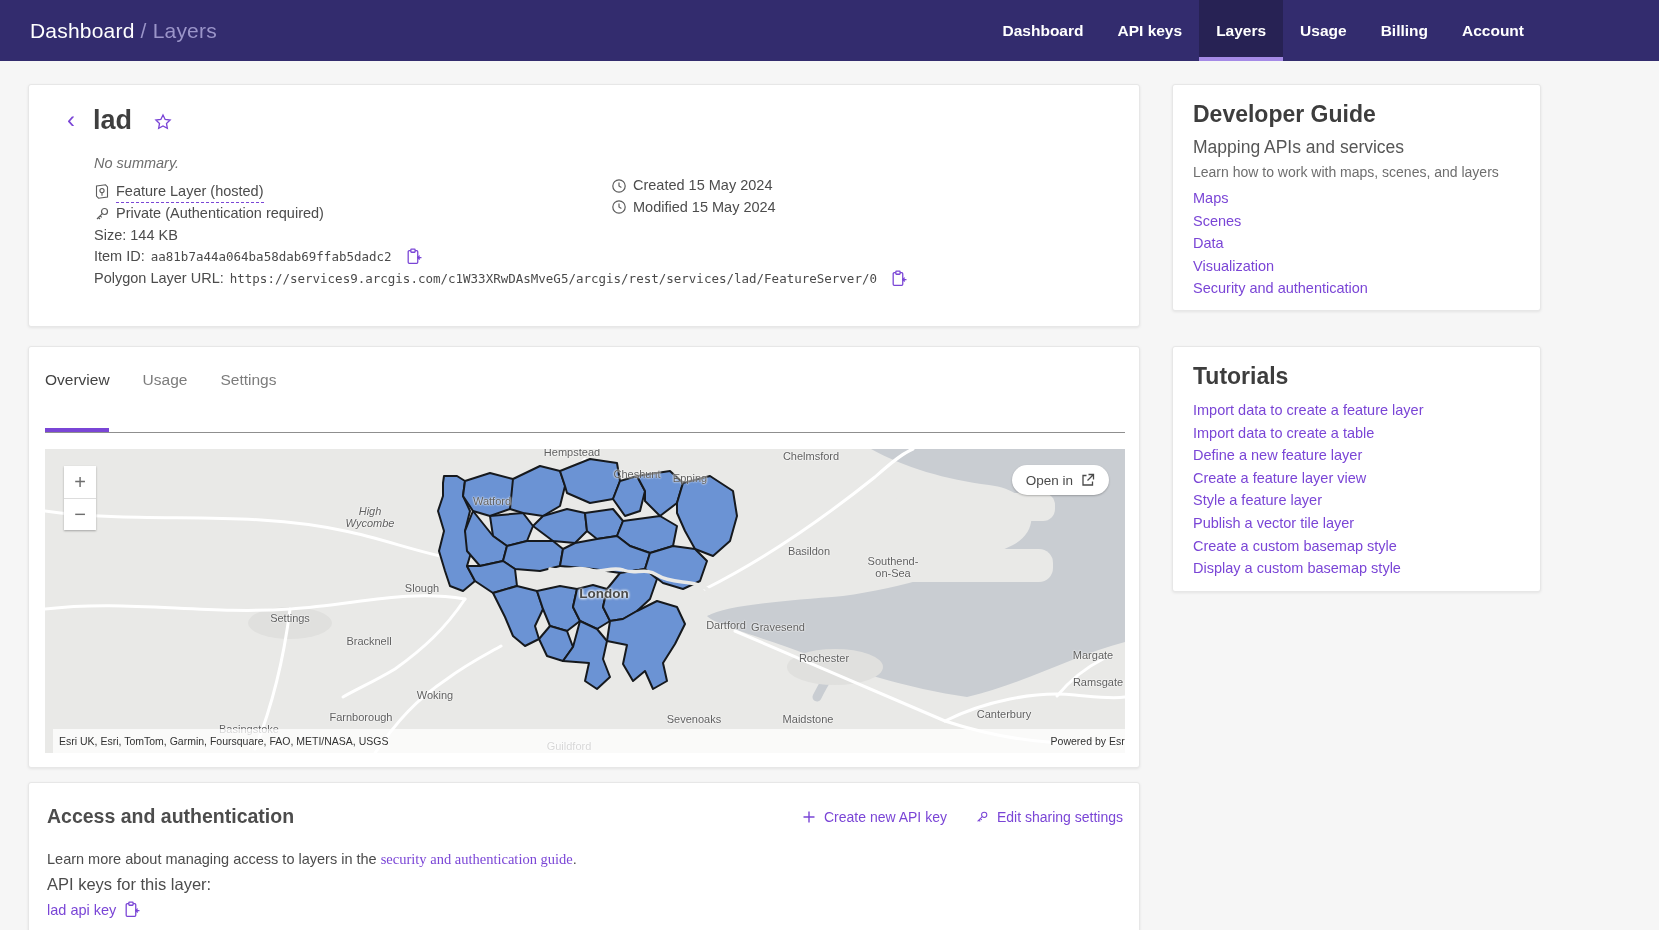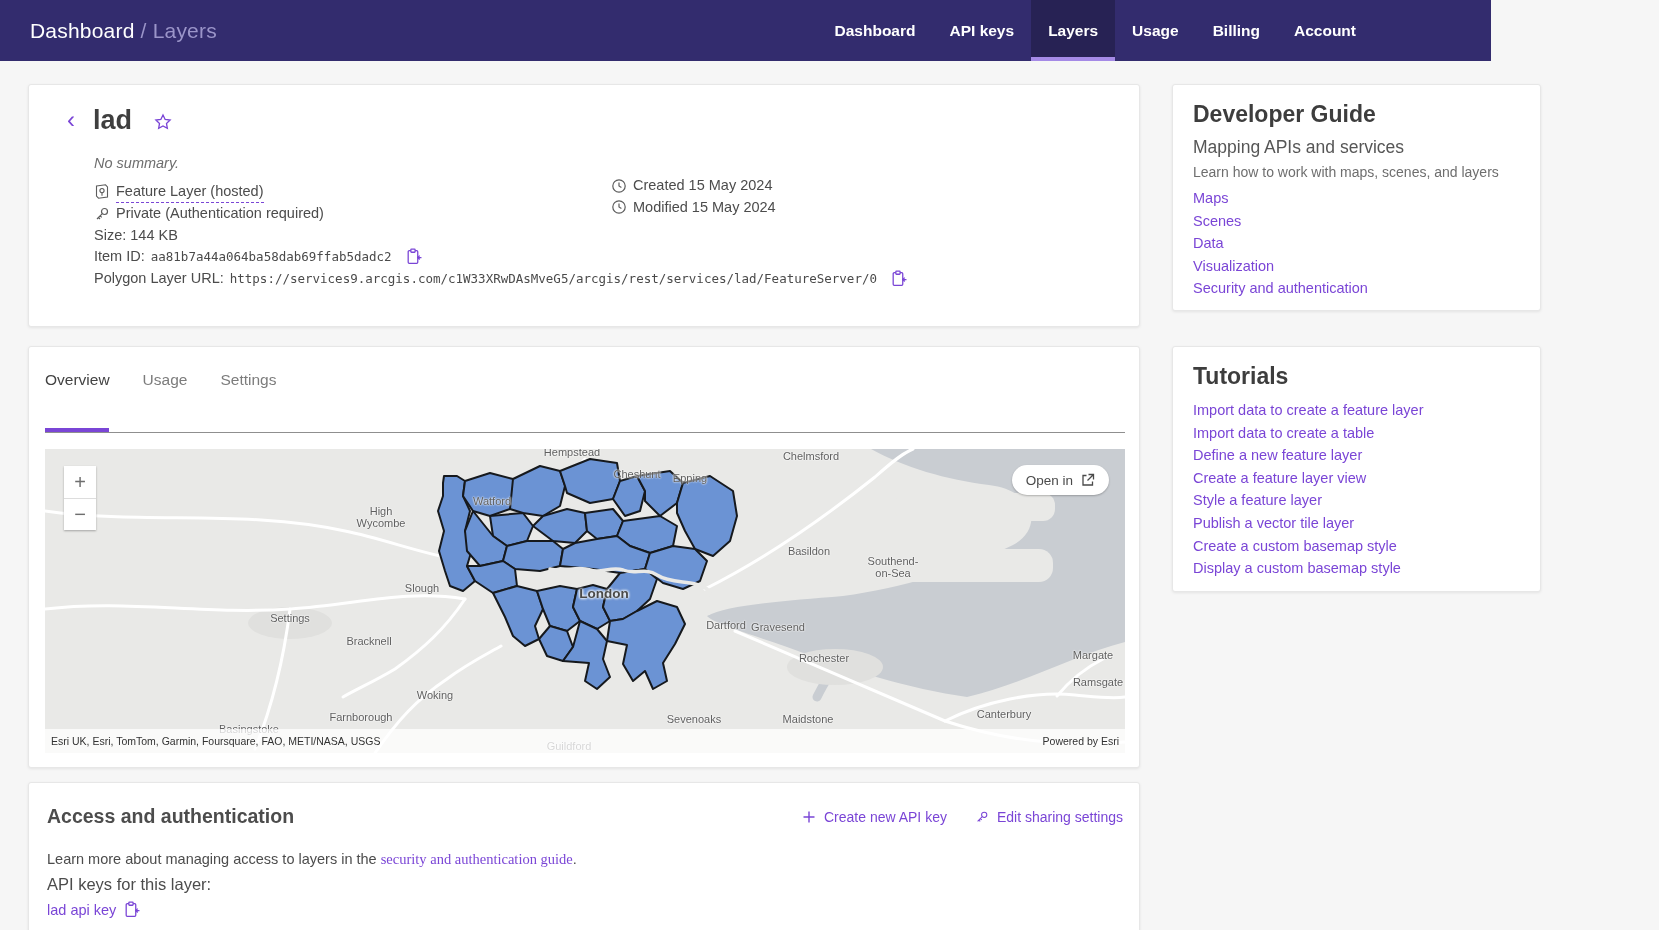--- a/index.html
+++ b/index.html
@@ -6,21 +6,21 @@
   html,body { width:1659px; height:930px; }
   body {
     font-family:"Liberation Sans", sans-serif;
     background:var(--page-bg,#f6f6f6);
     color:var(--text,#4c4c4c);
     overflow:hidden; position:relative;
   }
   .stage { position:absolute; inset:0; width:1659px; height:930px; }
 
   
-  .topbar { position:absolute; left:0; top:0; width:1491px; height:61px;
+  .topbar { position:absolute; left:0; top:0; width:1659px; height:61px;
     background:var(--header-bg,#332c6e); display:flex; align-items:center; }
   .breadcrumb { margin-left:30px; font-size:21px; letter-spacing:.2px; }
   .breadcrumb .crumb-primary { color:#ffffff; }
   .breadcrumb .crumb-sep, .breadcrumb .crumb-secondary { color:#9b95c9; font-weight:400; }
   .topnav { margin-left:auto; margin-right:118px; display:flex; height:61px; align-items:stretch; }
   .topnav .nav-item { position:relative; display:flex; align-items:center; padding:0 17px;
     color:#ffffff; font-size:15.5px; font-weight:700; cursor:pointer; }
   .topnav .nav-item.active { background:var(--header-active-bg,#272254); }
   .topnav .nav-item.active::after { content:""; position:absolute; left:0; right:0; bottom:0;
     height:4px; background:var(--header-underline,#a58ae6); }
@@ -66,21 +66,21 @@
     color:#4a4a4a; text-shadow:0 0 3px #fff,0 0 3px #fff,0 0 3px #fff; }
   .zoom-box { position:absolute; left:19px; top:17px; width:32px; background:#fff;
     box-shadow:0 1px 2px rgba(0,0,0,.3); }
   .zoom-btn { width:32px; height:32px; display:flex; align-items:center; justify-content:center;
     font-size:20px; color:#6e6e6e; cursor:pointer; font-weight:400; }
   .zoom-btn + .zoom-btn { border-top:1px solid #ddd; }
   .openin-btn { position:absolute; right:16px; top:16px; height:30px; padding:0 14px;
     background:#fff; border-radius:15px; display:flex; align-items:center; gap:8px;
     font-size:13.5px; color:#4a4a4a; cursor:pointer; box-shadow:0 1px 2px rgba(0,0,0,.25); }
   .openin-btn .ic { width:14px; height:14px; display:inline-flex; color:#4a4a4a; }
-  .attribution { position:absolute; left:0; bottom:0; width:100%; height:17px;
+  .attribution { position:absolute; left:8px; bottom:0; width:100%; height:17px;
     background:rgba(255,255,255,.75); display:flex; align-items:center; justify-content:space-between;
     padding:12px 6px; font-size:10.5px; color:#323232; }
 
   
   .access-title { position:absolute; left:18px; top:22px; font-size:19.5px; color:#4c4c4c; }
   .access-actions { position:absolute; right:16px; top:26px; display:flex; gap:28px; align-items:center; }
   .action-link { display:flex; align-items:center; gap:8px; color:var(--accent); font-size:14px; cursor:pointer; }
   .action-link .ic { width:14px; height:14px; display:inline-flex; }
   .access-learn { position:absolute; left:18px; top:68px; font-size:14.5px; color:#4c4c4c; }
   .access-learn .inline-link { color:var(--accent); cursor:pointer;font-family:Liberation Serif, serif; }
@@ -281,21 +281,21 @@
         <path fill="none" stroke="#e9e9e7" stroke-width="3.5" stroke-linecap="round" d="M505,120 C520,124 532,116 545,121 C556,125 566,117 578,121 C590,126 600,118 612,126 C628,136 648,130 662,140 C668,146 668,158 664,164"></path>
       </svg>
 
       <div id="map-labels">
 
       <div class="map-label" style="left: 527px; top: 3px;"><span>Hempstead</span></div>
           <div class="map-label" style="left: 766px; top: 7px;"><span>Chelmsford</span></div>
           <div class="map-label" style="left: 592px; top: 25px;"><span>Cheshunt</span></div>
           <div class="map-label" style="left: 645px; top: 29px;"><span>Epping</span></div>
           <div class="map-label" style="left: 447px; top: 52px;"><span>Watford</span></div>
-          <div class="map-label" style="left: 336px; top: 68px;"><span>High
+          <div class="map-label" style="left: 325px; top: 68px; font-style: italic;"><span>High
 Wycombe</span></div>
           <div class="map-label" style="left: 764px; top: 102px;"><span>Basildon</span></div>
           <div class="map-label" style="left: 848px; top: 118px;"><span>Southend-
 on-Sea</span></div>
           <div class="map-label" style="left: 377px; top: 139px;"><span>Slough</span></div>
           <div class="map-label" style="left: 245px; top: 169px;"><span>Settings</span></div>
           <div class="map-label" style="left: 681px; top: 176px;"><span>Dartford</span></div>
           <div class="map-label" style="left: 733px; top: 178px;"><span>Gravesend</span></div>
           <div class="map-label" style="left: 324px; top: 192px;"><span>Bracknell</span></div>
           <div class="map-label" style="left: 779px; top: 209px;"><span>Rochester</span></div>

